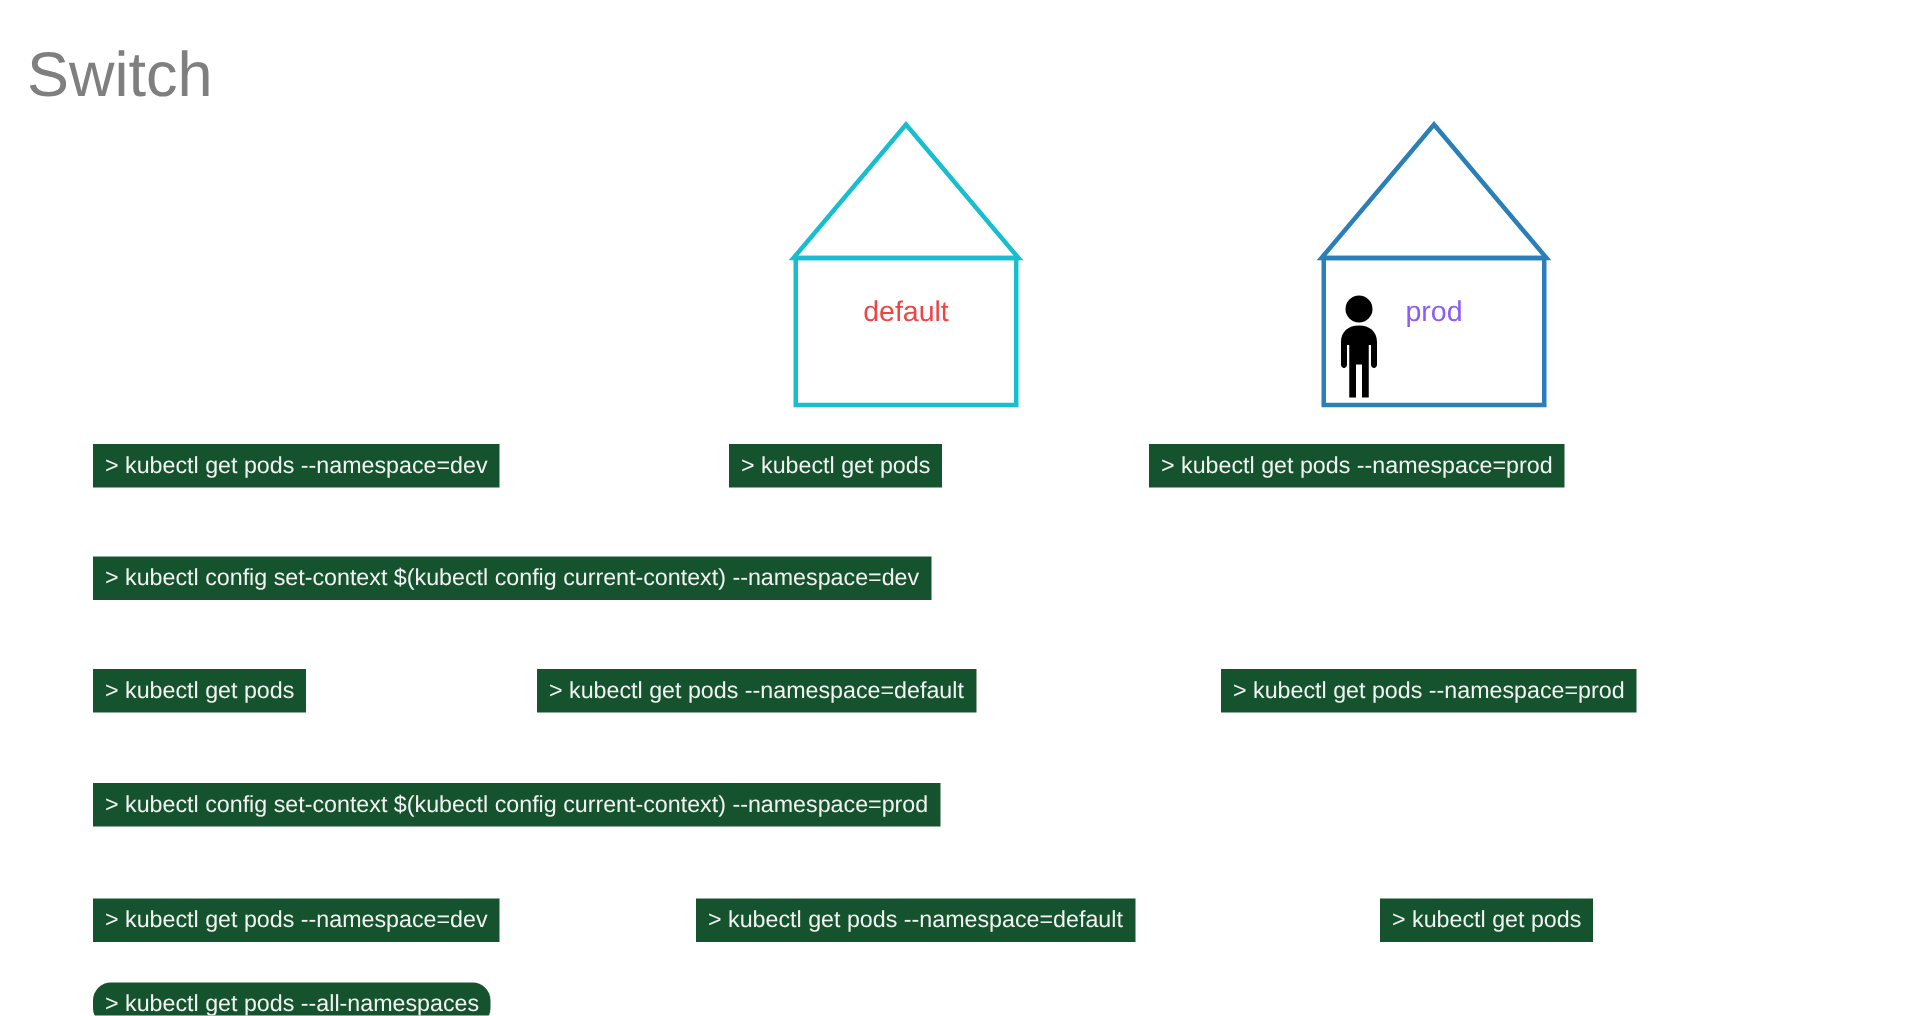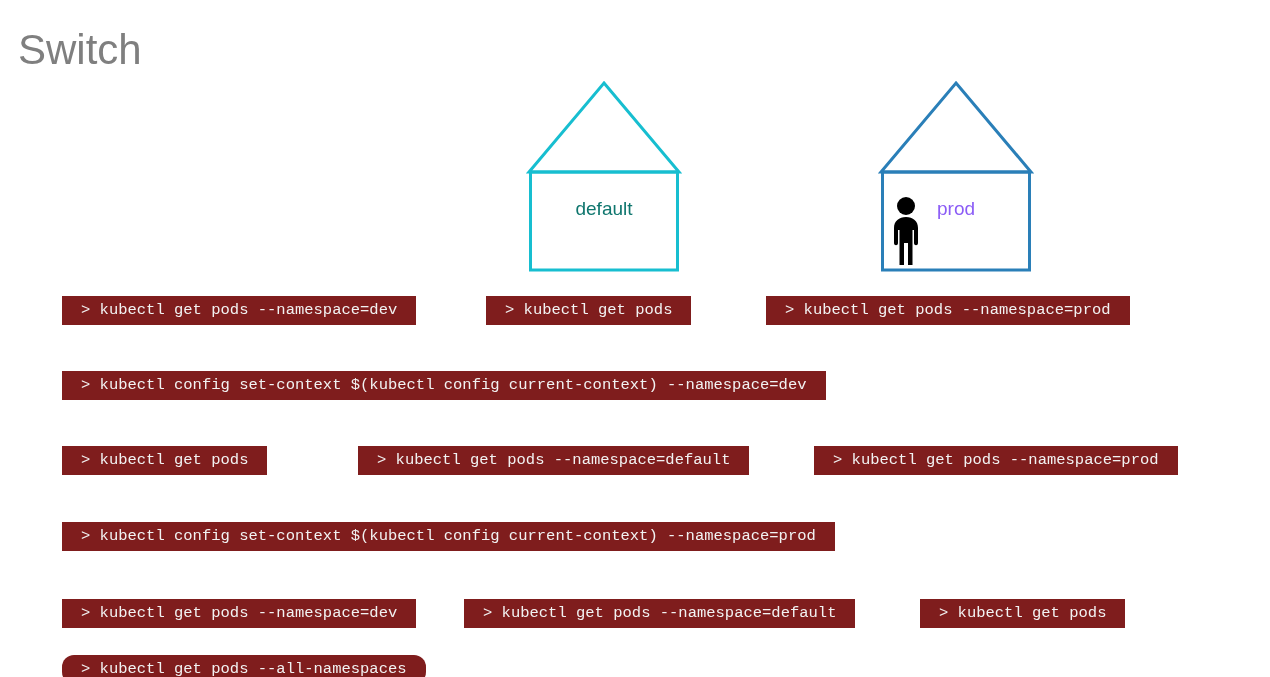--- a/index.html
+++ b/index.html
@@ -53,41 +53,41 @@
     font-size: 19px;
     font-weight: 400;
     line-height: 22px;
     white-space: nowrap;
   }
   #house-dev { left: 180px; top: 62px; }
   #house-default { left: 528px; top: 62px; }
   #house-prod { left: 880px; top: 62px; }
 
   #house-dev .house-label { color: #b01116; }
-  #house-default .house-label { color: #0f766e; }
+  #house-default .house-label { color: #ef4444; }
   #house-prod .house-label { color: #8b5cf6; }
 
   .person {
     position: absolute;
     left: 12px;
     bottom: 0px;
     width: 32px;
     height: 72px;
   }
   .person svg { display:block; width:32px; height:72px; }
 
   .cmd {
     position: absolute;
-    background: #7f1d1d;
+    background: #14532d;
     color: #f2f2f2;
-    font-family: Liberation Mono, monospace;
+    font-family: Liberation Sans, sans-serif;
     font-size: 15.5px;
     line-height: 29px;
     height: 29px;
-    padding: 0 19px;
+    padding: 0 8px;
     white-space: nowrap;
     letter-spacing: 0px;
     box-sizing: content-box;
     border-radius: 0;
   }
   #bottom-rule {
     position: absolute;
     left: 0;
     top: 672px;
     width: 1270px;

